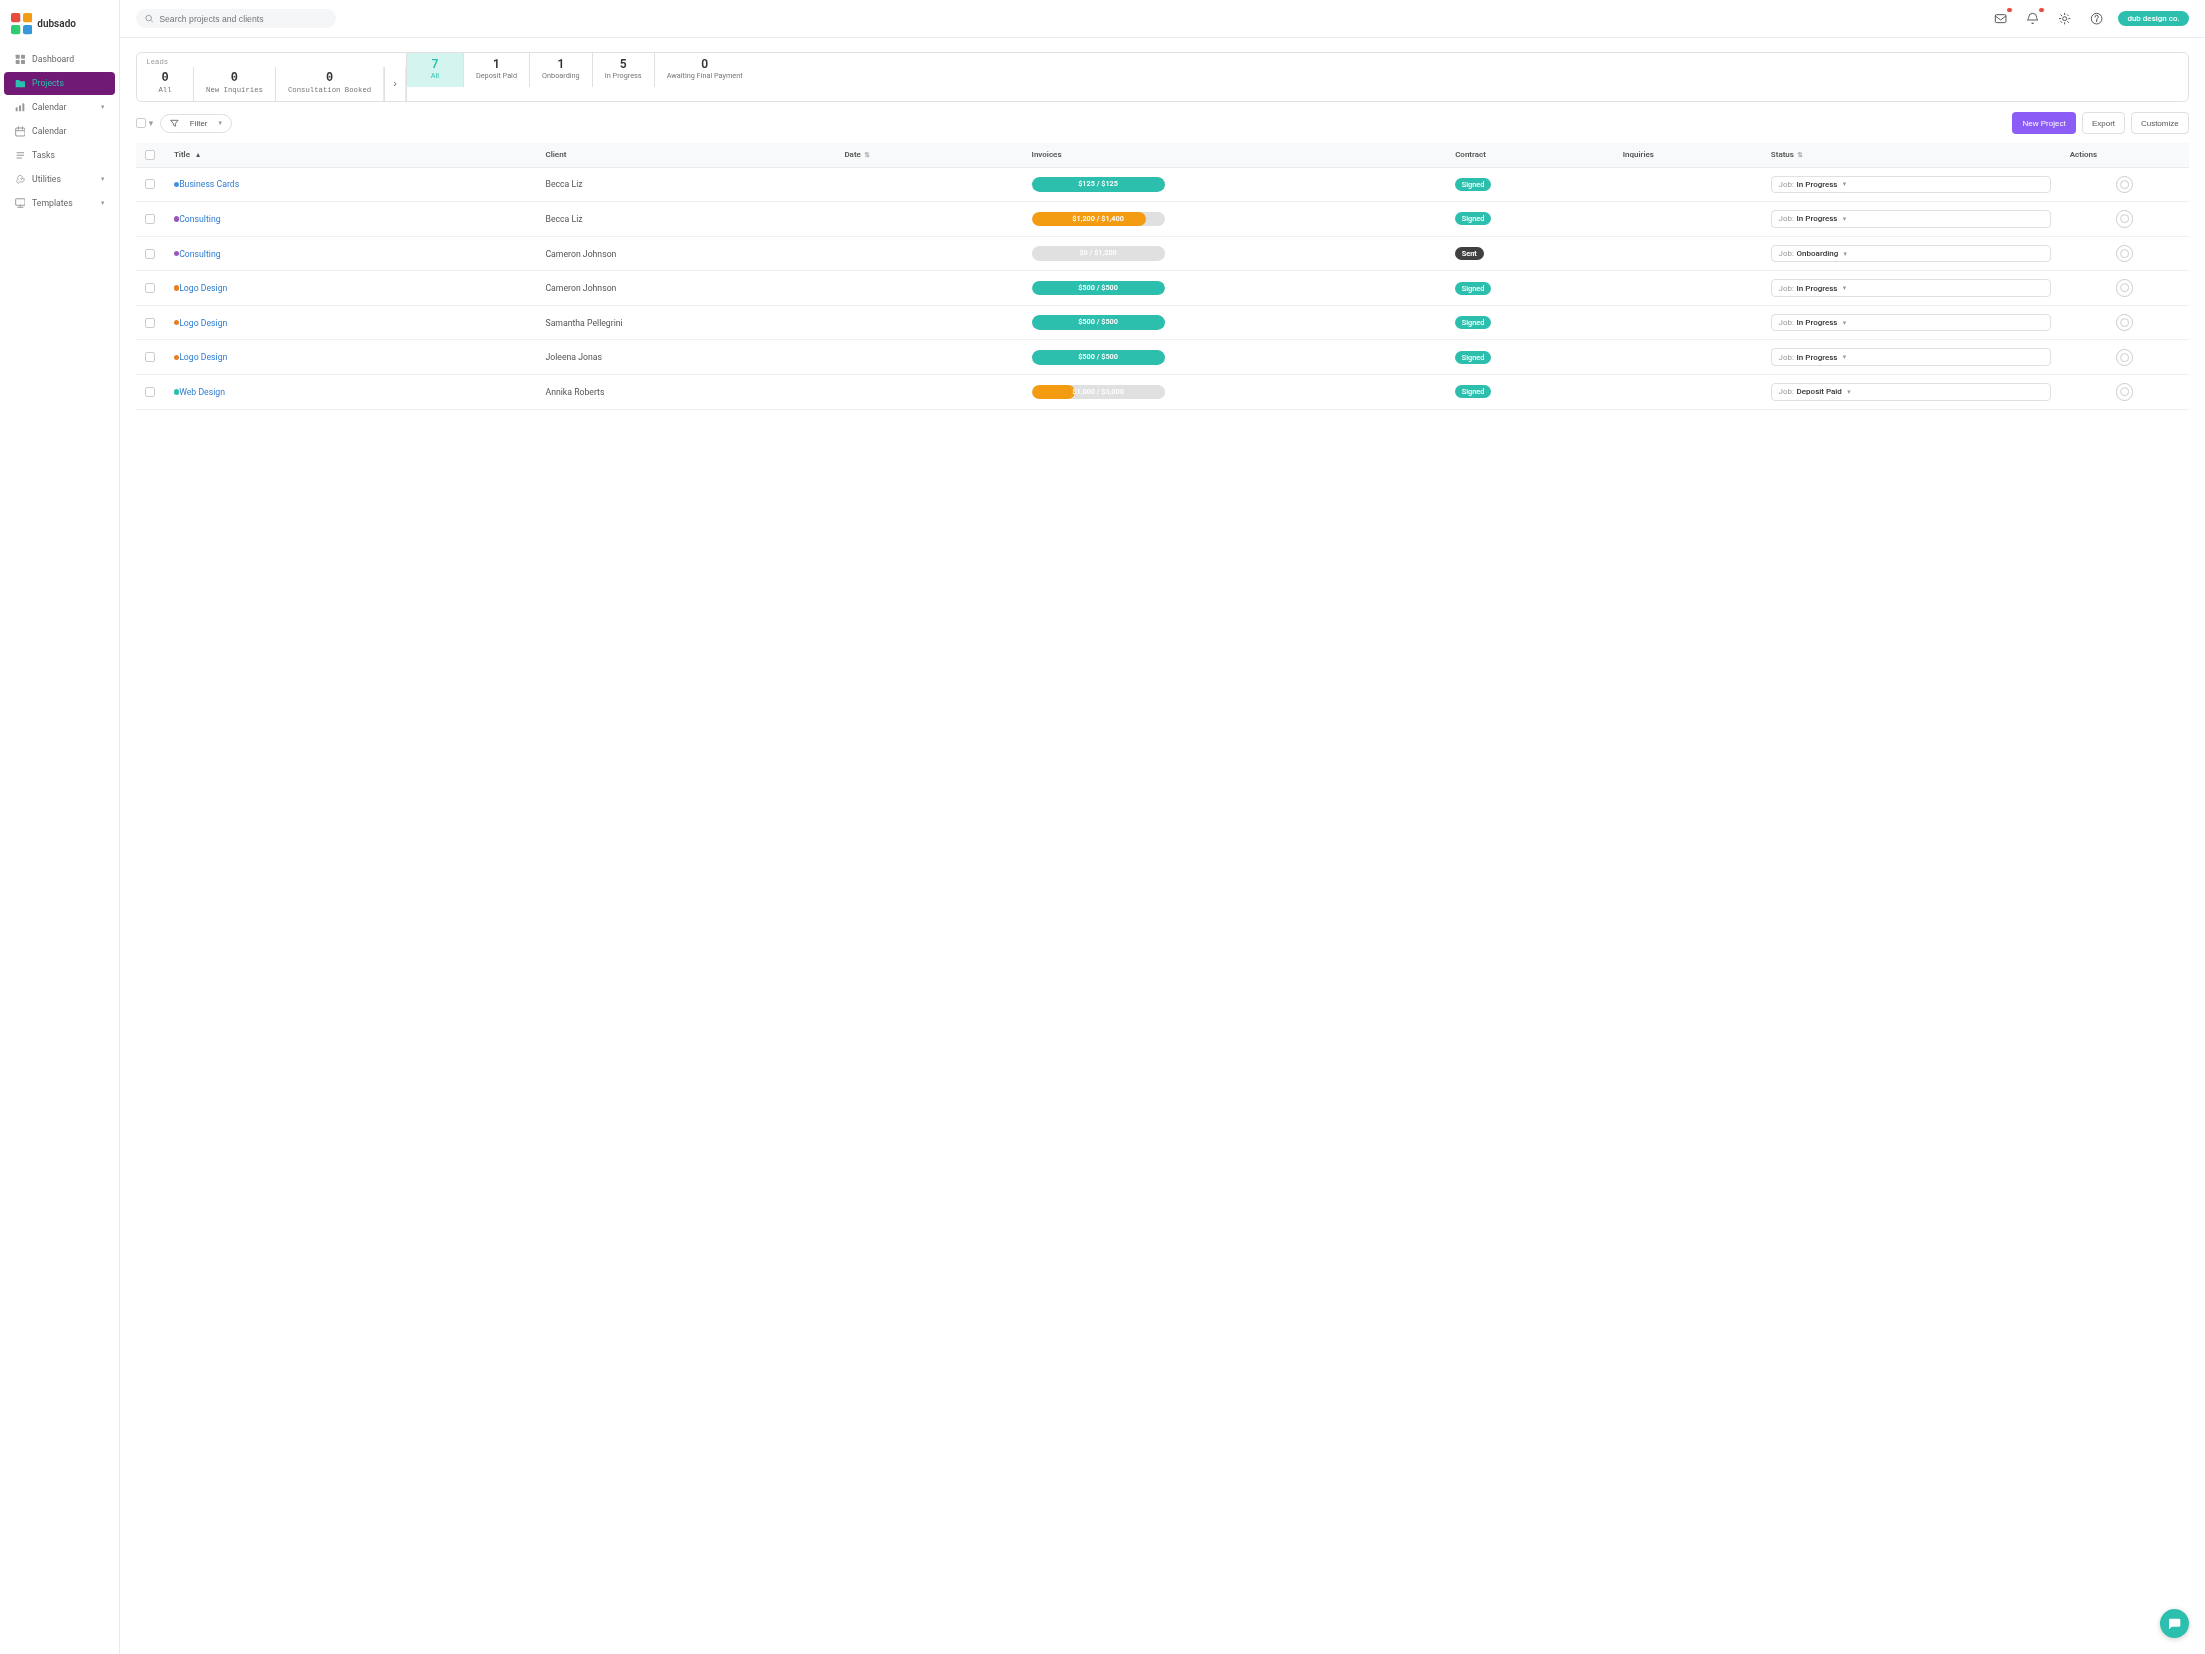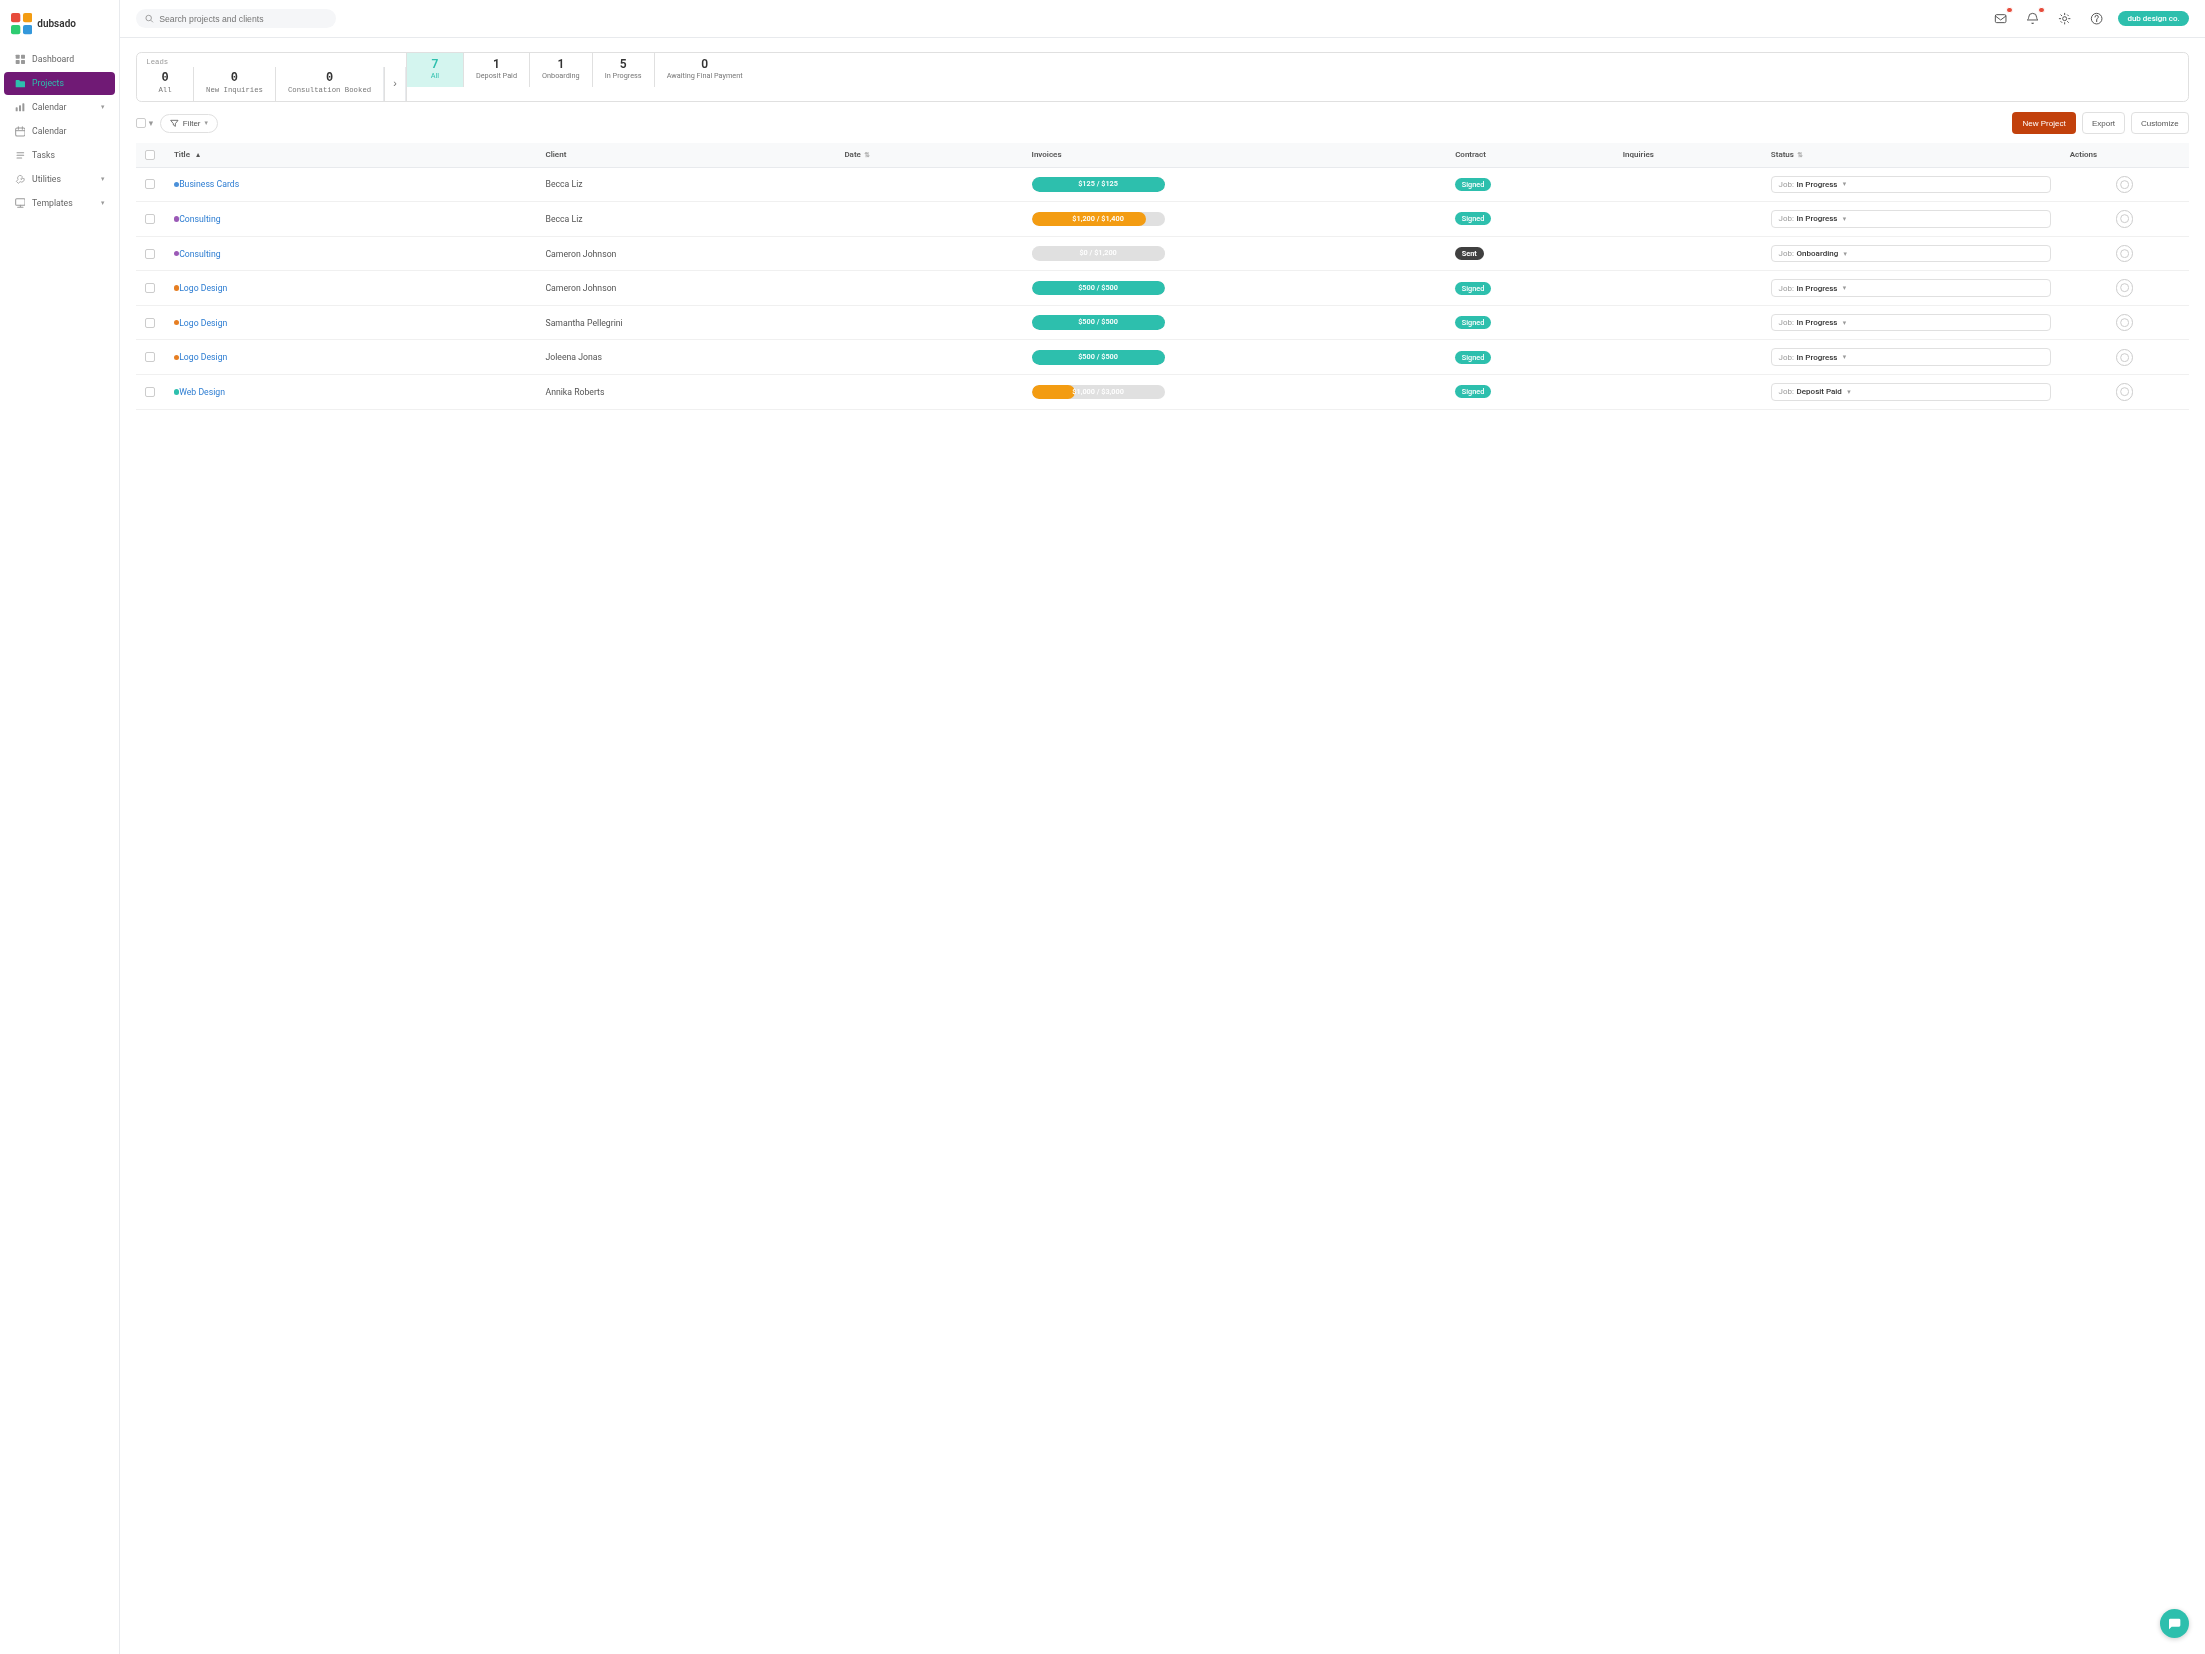--- a/index.html
+++ b/index.html
@@ -37,23 +37,23 @@
     .tab-item:last-child { border-right: none; }
     .tab-item.active { background: #d4f5ef; }
     .tab-count { font-size: 12px; font-weight: 600; color: #333; display: block; }
     .tab-name { font-size: 7.3px; color: #777; display: block; margin-top: 0.7px; }
     .tab-item.active .tab-count, .tab-item.active .tab-name { color: #2dbfad; }
     .nav-arrow { display: flex; align-items: center; justify-content: center; padding: 0 4px; cursor: pointer; color: #888; font-size: 9.3px; border-right: 0.7px solid #e8eaed; }
     
     
     .toolbar { display: flex; align-items: center; gap: 6.7px; margin-bottom: 9.3px; }
     .select-all-wrap { display: flex; align-items: center; gap: 2.7px; }
-    .filter-btn { display: flex; align-items: center; gap: 4px; border: 0.7px solid #e0e0e0; border-radius: 13.3px; padding: 4px 9.3px; cursor: pointer; font-size: 8px; color: #555; background: #fff; }
+    .filter-btn { display: flex; align-items: center; gap: 11px; border: 0.7px solid #e0e0e0; border-radius: 13.3px; padding: 4px 9.3px; cursor: pointer; font-size: 8px; color: #555; background: #fff; }
     .toolbar-right { margin-left: auto; display: flex; gap: 5.3px; }
-    .btn-primary { background: #c2410c; color: #fff; border: none; border-radius: 4px; padding: 5.3px 10.7px; font-size: 8px; cursor: pointer; font-weight: 500; }
+    .btn-primary { background: #8b5cf6; color: #fff; border: none; border-radius: 4px; padding: 5.3px 10.7px; font-size: 8px; cursor: pointer; font-weight: 500; }
     .btn-secondary { background: #fff; color: #555; border: 0.7px solid #e0e0e0; border-radius: 4px; padding: 5.3px 9.3px; font-size: 8px; cursor: pointer; }
     
     
     .projects-table { width: 100%; border-collapse: collapse; }
     .projects-table thead tr { background: #f8f9fa; border-bottom: 1.3px solid #e8eaed; }
     .projects-table th { padding: 6.7px 9.3px; text-align: left; font-size: 8px; font-weight: 600; color: #555; white-space: nowrap; }
     .projects-table th.sortable { cursor: pointer; }
     .projects-table tbody tr { border-bottom: 0.7px solid #f0f0f0; }
     .projects-table td { padding: 8px 9.3px; vertical-align: middle; }
     .col-check { width: 24px; }

